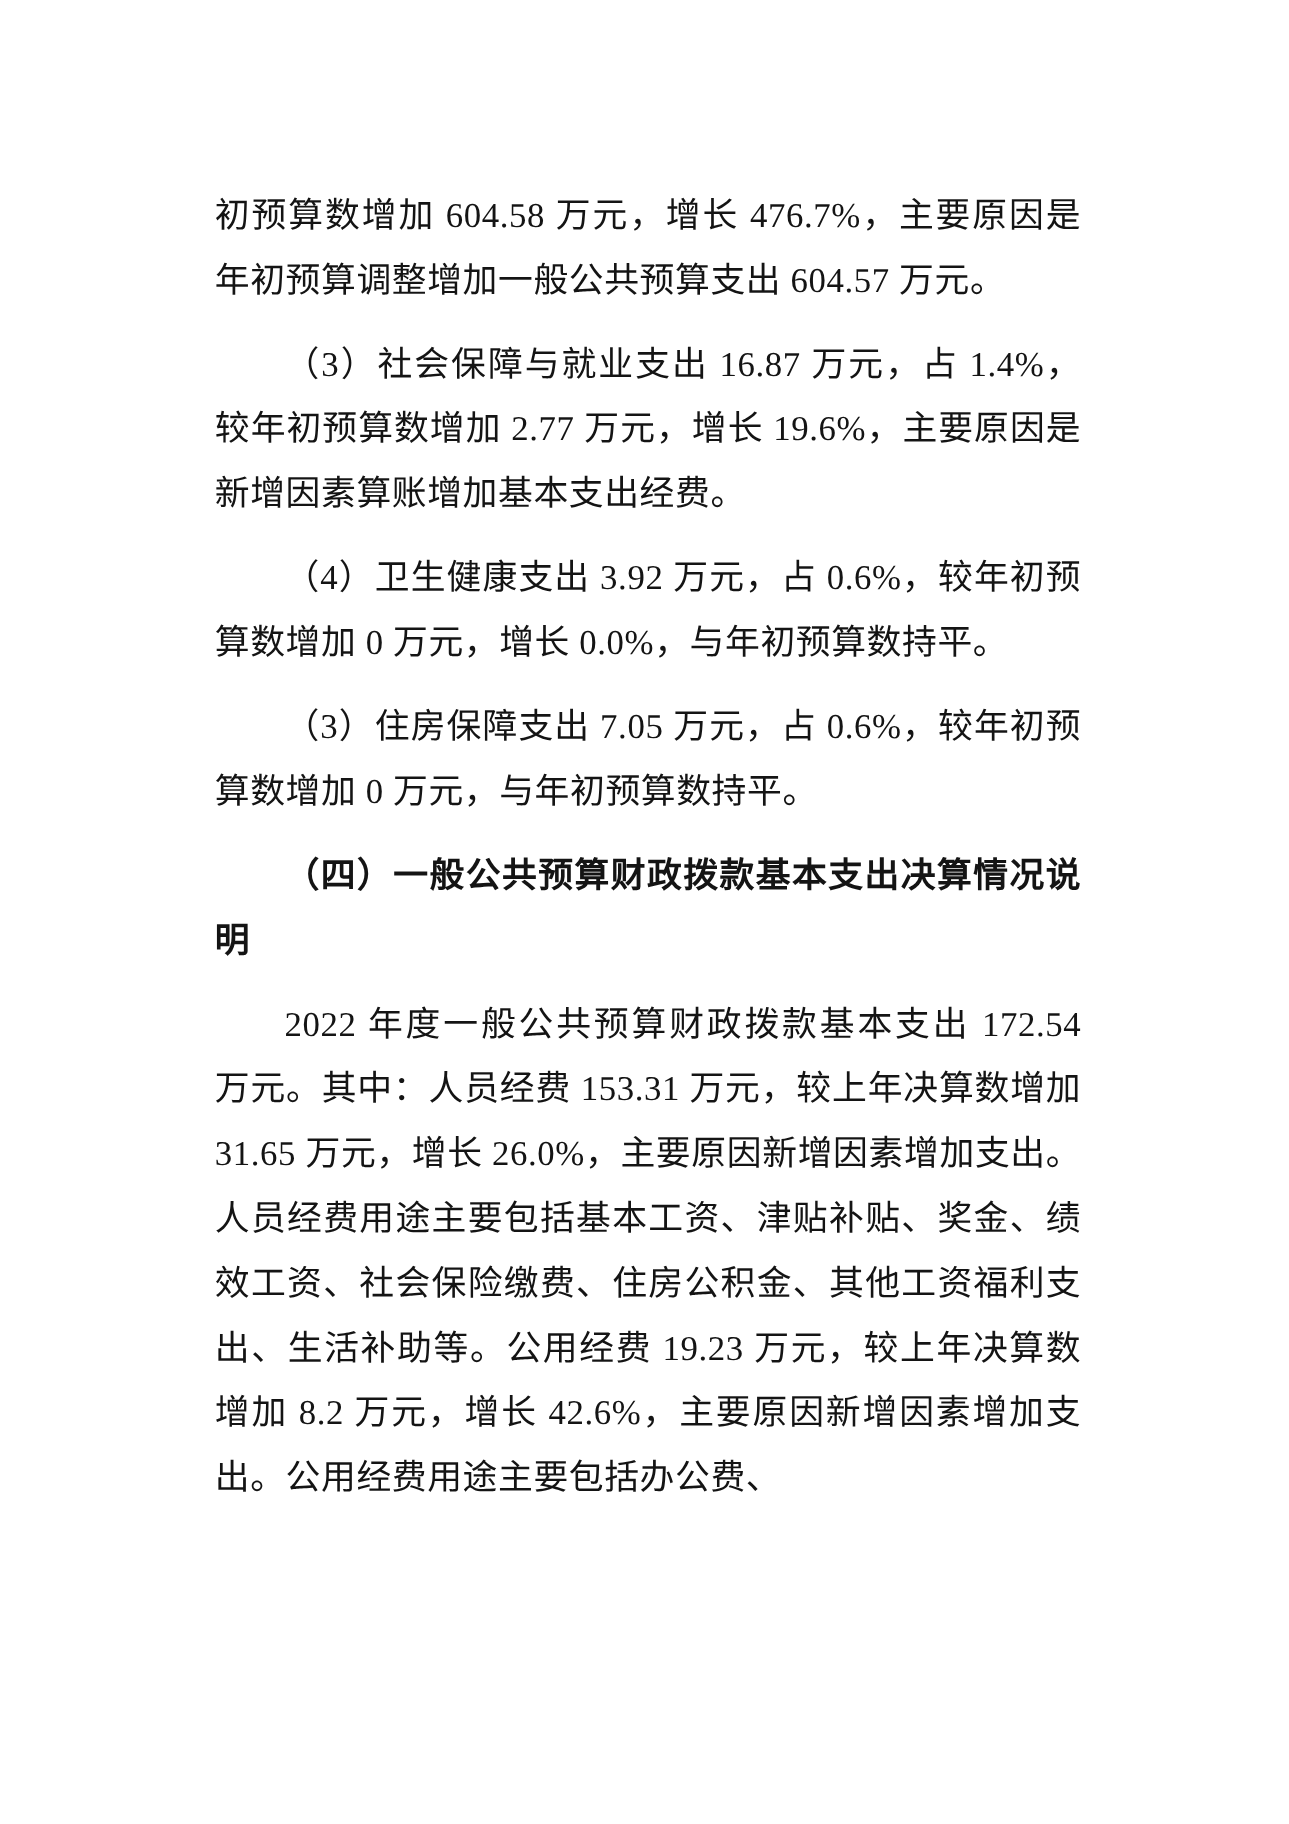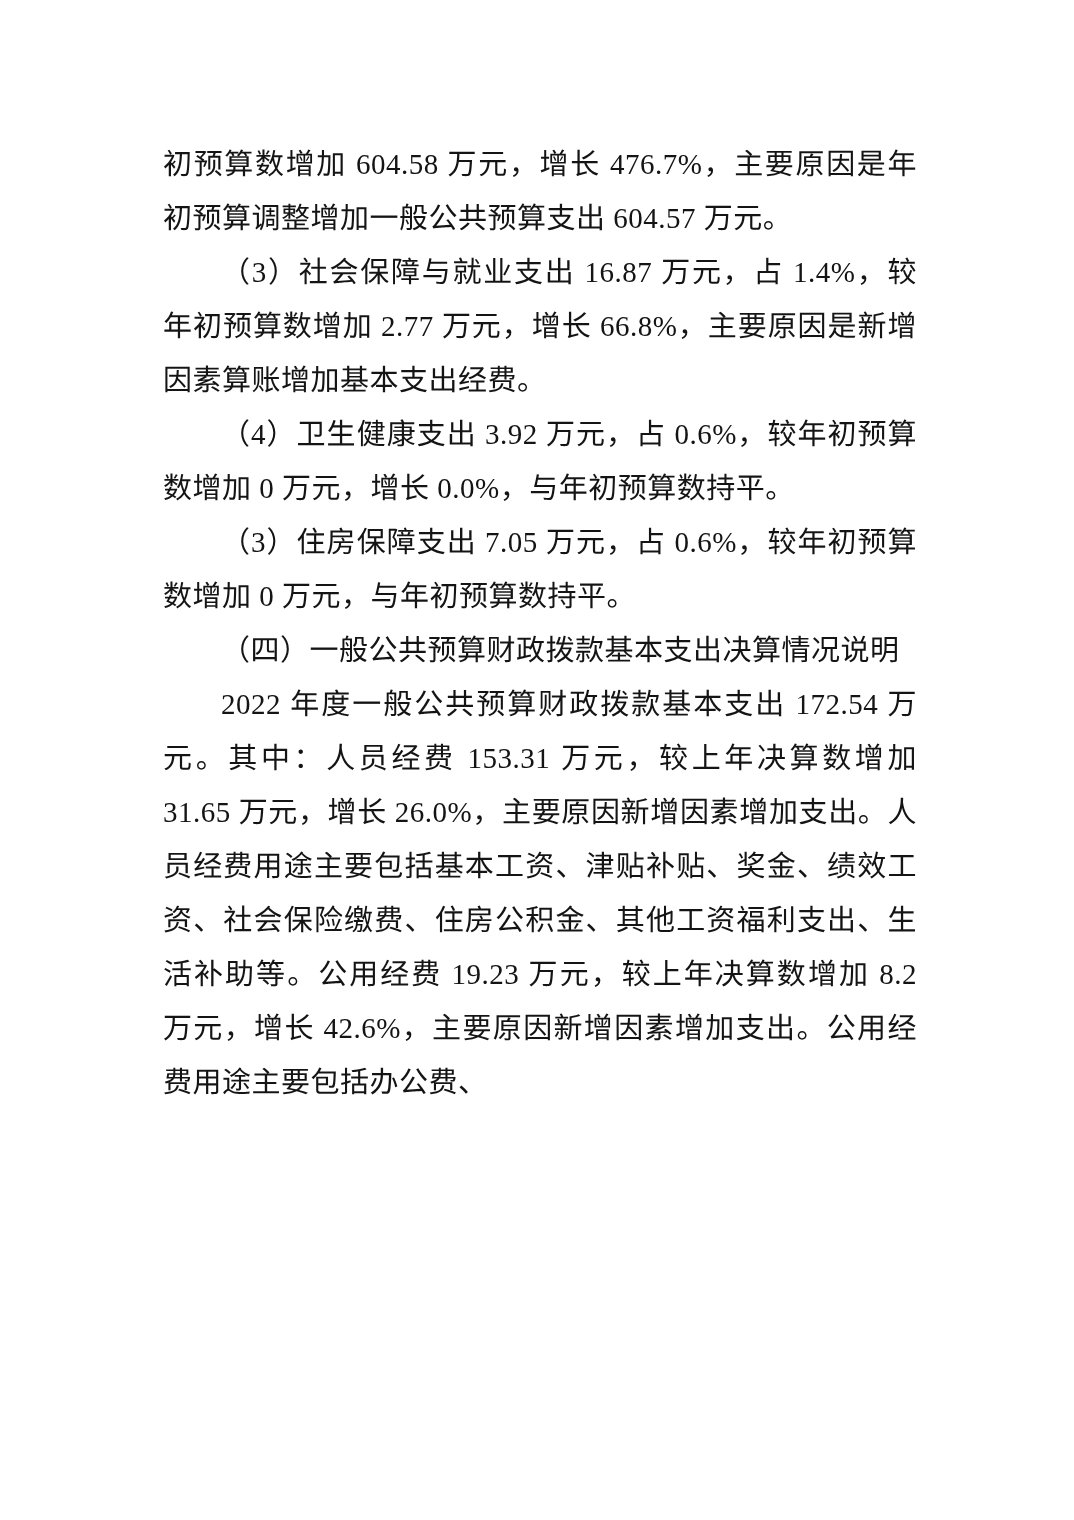--- a/index.html
+++ b/index.html
@@ -11,40 +11,40 @@
     position: relative;
     width: 1074px;
     height: 1520px;
     margin: 0 auto;
     background: #ffffff;
     box-sizing: border-box;
     padding: 137px 157px 0 163px;
     overflow: hidden;
   }
   .doc-body p {
-    margin: 0;
+    margin: 16px;
     font-family: "Liberation Serif", "DejaVu Serif", serif;
     font-size: 29px;
     line-height: 54px;
     color: #141414;
     text-align: justify;
     letter-spacing: 0.5px;
   }
   .doc-body p.indent {
     text-indent: 2em;
   }
   .doc-body p.heading {
-    font-weight: normal;
+    font-weight: bold;
   }
 </style>
 </head>
 <body>
 
 <div class="page">
   <div class="doc-body">
     <p>初预算数增加 604.58 万元，增长 476.7%，主要原因是年初预算调整增加一般公共预算支出 604.57 万元。</p>
-    <p class="indent">（3）社会保障与就业支出 16.87 万元，占 1.4%，较年初预算数增加 2.77 万元，增长 66.8%，主要原因是新增因素算账增加基本支出经费。</p>
+    <p class="indent">（3）社会保障与就业支出 16.87 万元，占 1.4%，较年初预算数增加 2.77 万元，增长 19.6%，主要原因是新增因素算账增加基本支出经费。</p>
     <p class="indent">（4）卫生健康支出 3.92 万元，占 0.6%，较年初预算数增加 0 万元，增长 0.0%，与年初预算数持平。</p>
     <p class="indent">（3）住房保障支出 7.05 万元，占 0.6%，较年初预算数增加 0 万元，与年初预算数持平。</p>
     <p class="indent heading">（四）一般公共预算财政拨款基本支出决算情况说明</p>
     <p class="indent">2022 年度一般公共预算财政拨款基本支出 172.54 万元。其中：人员经费 153.31 万元，较上年决算数增加 31.65 万元，增长 26.0%，主要原因新增因素增加支出。人员经费用途主要包括基本工资、津贴补贴、奖金、绩效工资、社会保险缴费、住房公积金、其他工资福利支出、生活补助等。公用经费 19.23 万元，较上年决算数增加 8.2 万元，增长 42.6%，主要原因新增因素增加支出。公用经费用途主要包括办公费、</p>
   </div>
 </div>
 
 </body></html>

